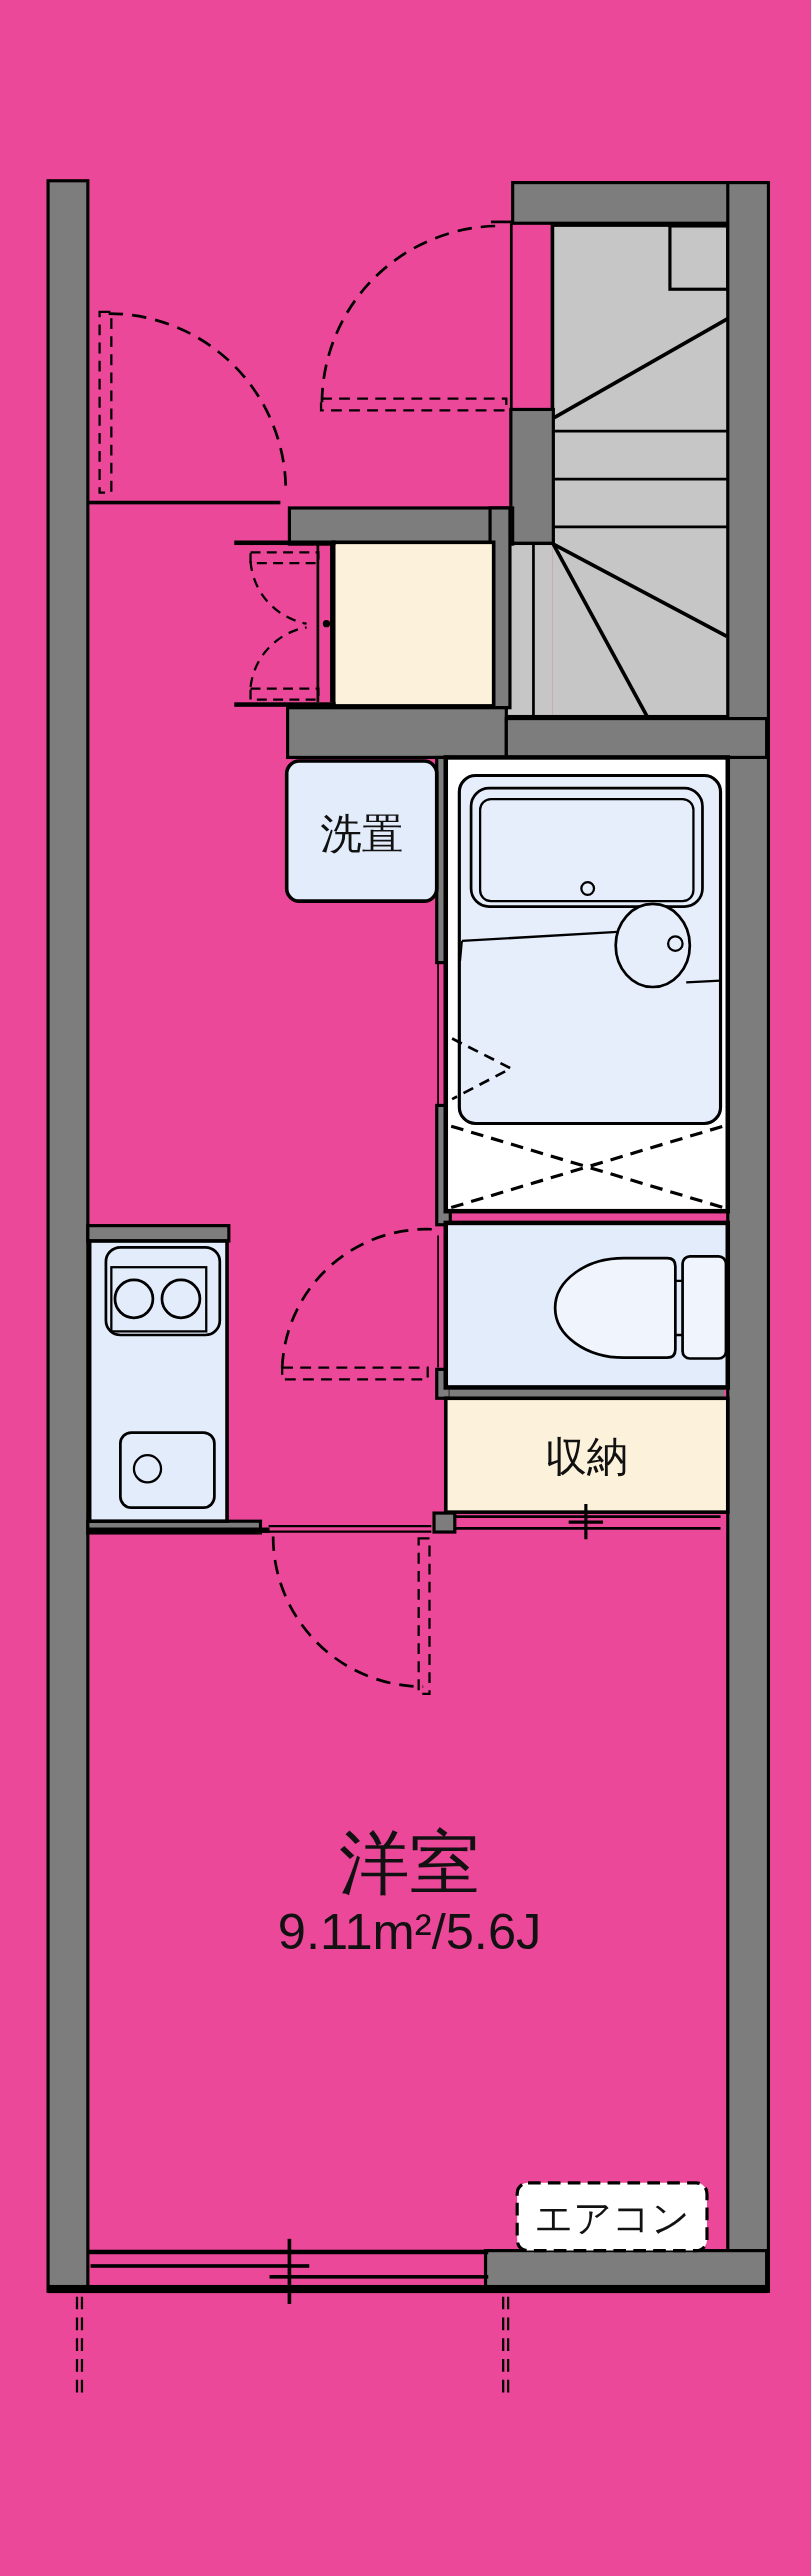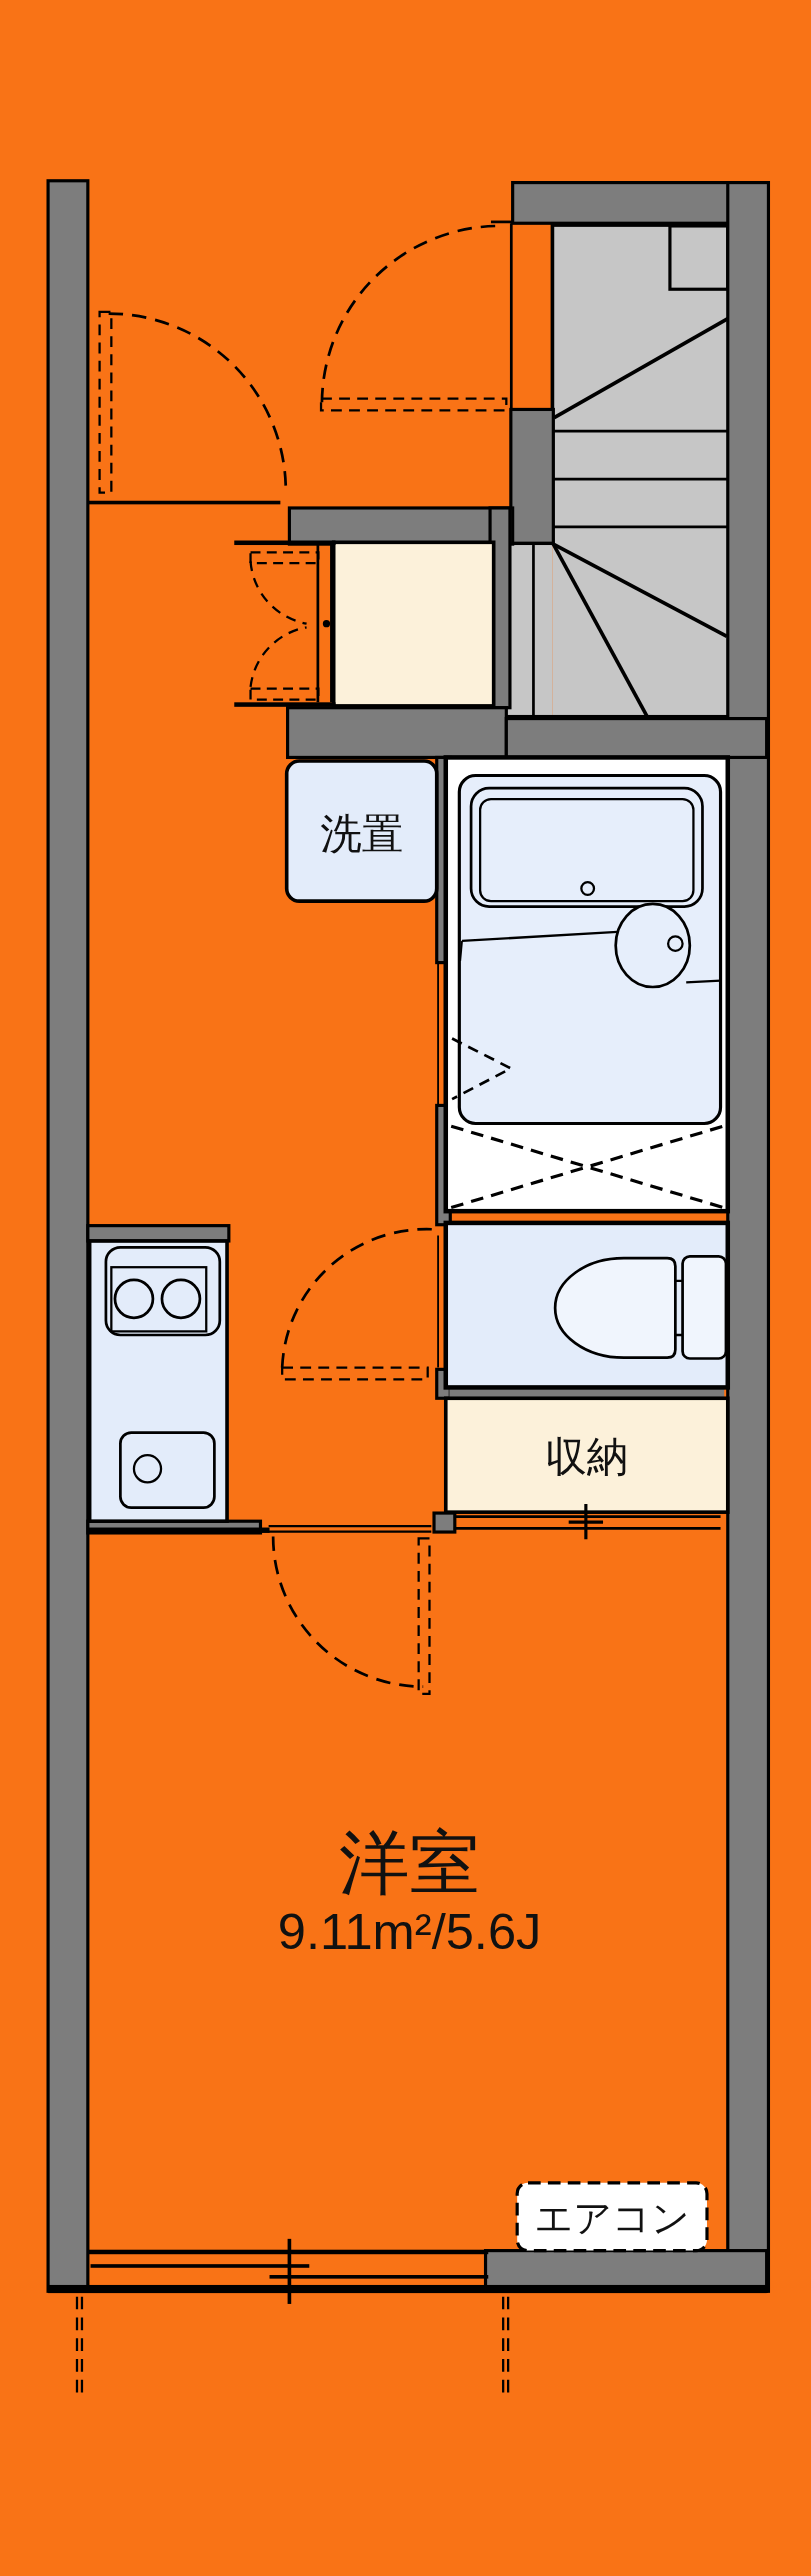--- a/index.html
+++ b/index.html
@@ -1,16 +1,16 @@
 <!DOCTYPE html>
 <html style="font-size:14.5px"><head>
 <meta charset="utf-8">
 <style>
   html,body{margin:0;padding:0;background:#ffffff;}
-  #page{position:relative;width:812px;height:2576px;background:#f97316;overflow:hidden;
+  #page{position:relative;width:812px;height:2576px;background:#ec4899;overflow:hidden;
         font-family:"Liberation Sans","DejaVu Sans",sans-serif;}
   svg{display:block;}
   .wall{fill:#7d7d7d;stroke:#000000;stroke-width:3.5;}
   .wall-noline{fill:#7d7d7d;}
   .blk{fill:#000000;}
   .stair{fill:#c6c6c6;}
   .sline{stroke:#000000;fill:none;}
   .fixture{fill:#e3ecfa;stroke:#000000;}
   .bathfill{fill:#e6eefb;stroke:#000000;}
   .porcelain{fill:#f0f5fd;stroke:#000000;}

